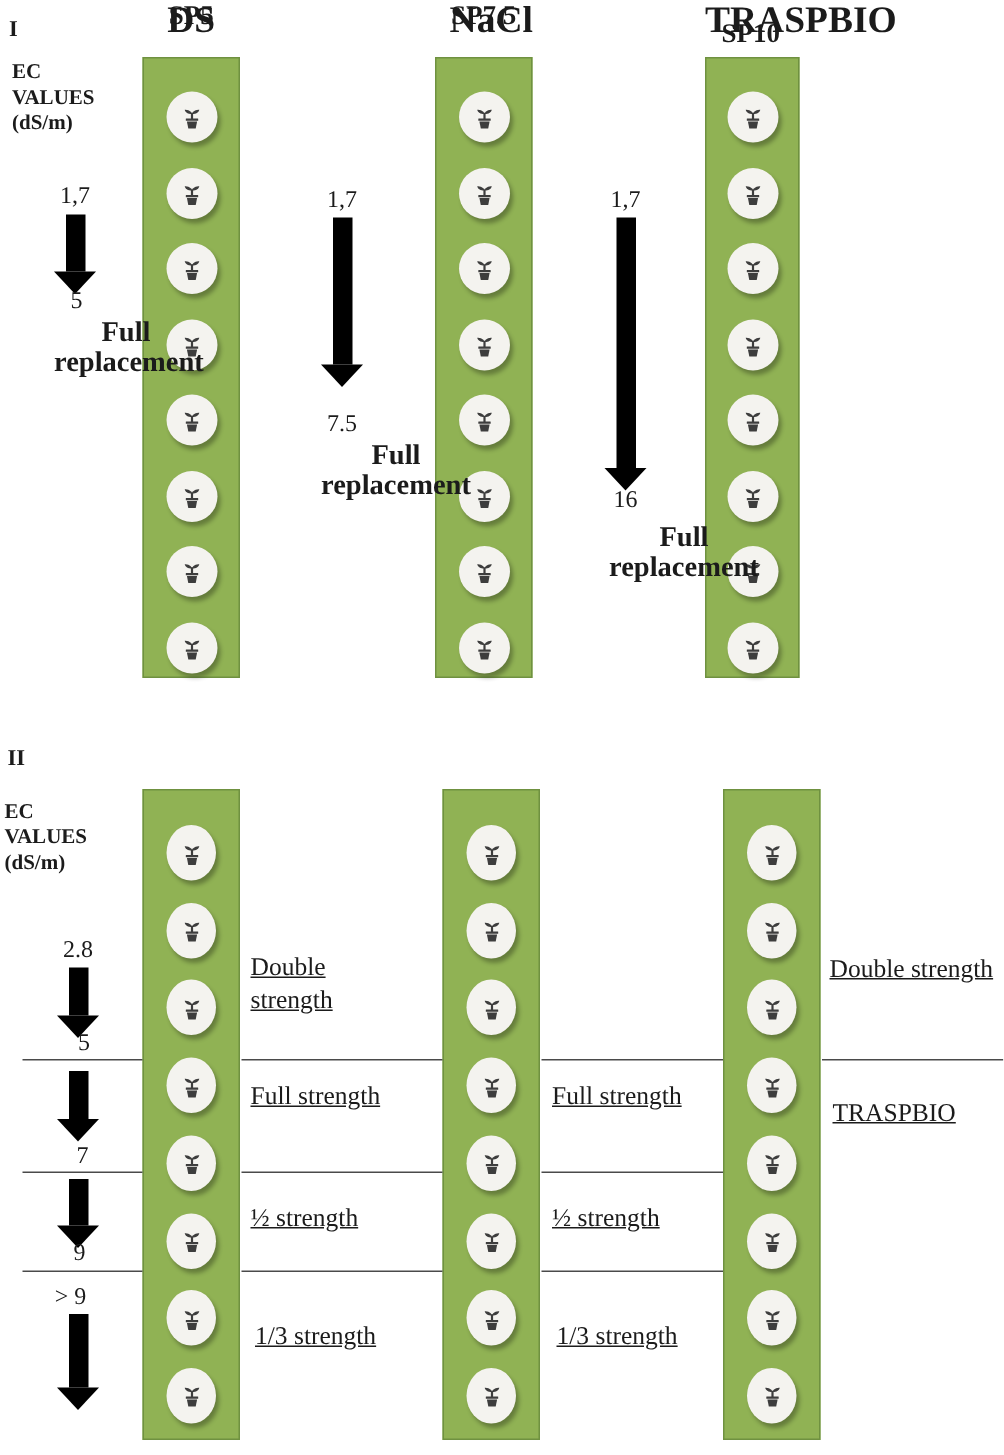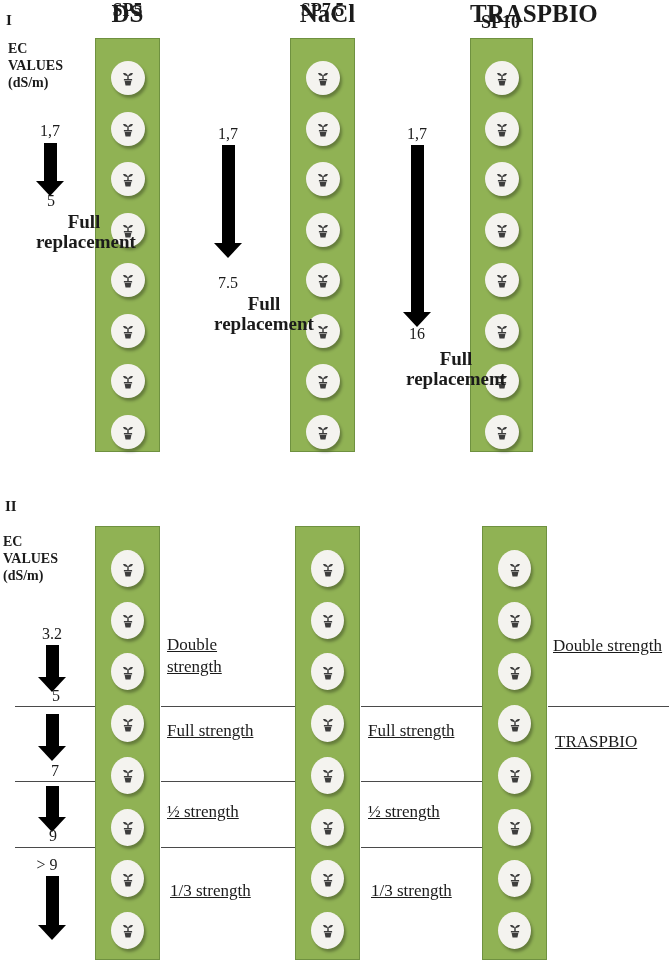--- a/index.html
+++ b/index.html
@@ -569,21 +569,21 @@
       <rect x="7.5" y="13" width="9" height="1.8" rx="0.3" fill="#3d3d3d"></rect>
       <path d="M8.3 15.2h7.4l-1 5.1h-5.4z" fill="#3d3d3d"></path>
     </svg>
   </span>
 </div>
 
   <div class="ec-block" style="left:3px;top:533px;">EC
 VALUES
 (dS/m)</div>
 
-  <div class="val" style="left:22px;top:625px;">3.2</div>
+  <div class="val" style="left:22px;top:625px;">2.8</div>
   <div class="arrow" style="left:38px;top:645px;height:47px;">
     <div class="shaft"></div>
       <div class="head"></div>
   </div>
   <div class="val" style="left:26px;top:687px;">5</div>
 
   <div class="hline" style="left:15px;top:706px;width:80px;"></div>
   <div class="hline" style="left:161px;top:706px;width:134px;"></div>
   <div class="hline" style="left:361px;top:706px;width:121px;"></div>
   <div class="hline" style="left:548px;top:706px;width:121px;"></div>

